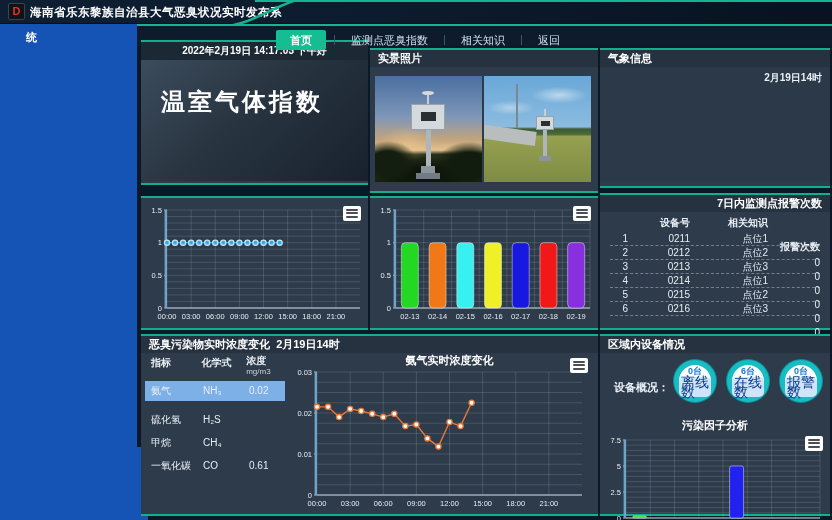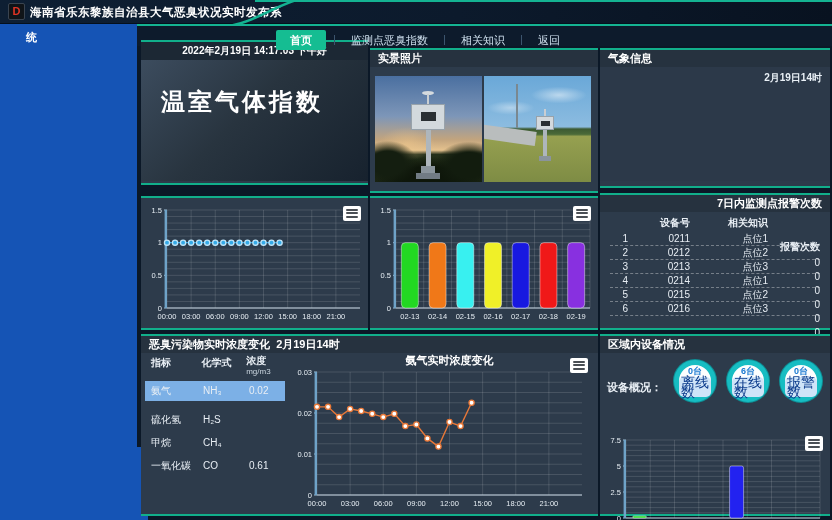--- a/index.html
+++ b/index.html
@@ -86,21 +86,21 @@
   .c-hrow{display:flex;font-weight:bold;padding:2px 0 1px 6px;}
   .c-h1{width:52px;} .c-h2{width:46px;} .c-h3{width:40px;line-height:10px;}
   .c-unit{font-weight:normal;font-size:8px;color:#c9d4de;}
   .c-row{display:flex;height:20px;line-height:20px;padding-left:6px;margin-top:3px;}
   .c-row.hl{background:#7cb0e6;border-radius:0;}
   .c-row.sp{margin-top:9px;}
   .c-c1{width:52px;} .c-c2{width:46px;} .c-c3{width:36px;}
 
   
   .dev-overview{position:absolute;left:0;top:22px;width:230px;height:58px;}
-  .dev-label{position:absolute;left:7px;top:22px;color:#e8eef4;font-size:11px;font-weight:bold;}
+  .dev-label{position:absolute;left:14px;top:22px;color:#e8eef4;font-size:11px;font-weight:bold;}
   .stat-wrap{position:absolute;top:2px;display:flex;flex-direction:column;align-items:center;}
   .stat-circle{width:42px;height:42px;border-radius:50%;background:#fdfefe;border:5px solid #17bdc2;
                box-shadow:0 0 0 1px #0e8f96;display:flex;flex-direction:column;align-items:center;justify-content:center;}
   .stat-val{color:#1878d0;font-size:9px;font-weight:bold;line-height:10px;text-align:right;}
   .stat-lab{color:#0d3c8c;font-size:14px;line-height:10px;background:#cfe4f8;border-radius:5px;padding:0 2px;margin-top:1px;}
   .dev-sub{position:absolute;left:0;top:82px;width:230px;text-align:center;color:#fff;font-size:11px;font-weight:bold;}
 
   svg text{font-family:"Liberation Sans","DejaVu Sans",sans-serif;}
 </style>
 </head>
@@ -469,20 +469,21 @@
           <div class="stat-lab">在线数</div>
         </div>
       </div>
       <div class="stat-wrap" style="left:180px;">
         <div class="stat-circle">
           <div class="stat-val">0台</div>
           <div class="stat-lab">报警数</div>
         </div>
       </div>
     </div>
+    <div class="dev-sub">污染因子分析</div>
     <svg width="230" height="100" style="position:absolute;left:0;top:98px;">
         <line x1="26" y1="6" x2="220" y2="6" stroke="rgba(255,255,255,0.22)" stroke-width="0.6"></line>
         <line x1="26" y1="11.2" x2="220" y2="11.2" stroke="rgba(255,255,255,0.22)" stroke-width="0.6"></line>
         <line x1="26" y1="16.4" x2="220" y2="16.4" stroke="rgba(255,255,255,0.22)" stroke-width="0.6"></line>
         <line x1="26" y1="21.6" x2="220" y2="21.6" stroke="rgba(255,255,255,0.22)" stroke-width="0.6"></line>
         <line x1="26" y1="26.8" x2="220" y2="26.8" stroke="rgba(255,255,255,0.22)" stroke-width="0.6"></line>
         <line x1="26" y1="32" x2="220" y2="32" stroke="rgba(255,255,255,0.22)" stroke-width="0.6"></line>
         <line x1="26" y1="37.2" x2="220" y2="37.2" stroke="rgba(255,255,255,0.22)" stroke-width="0.6"></line>
         <line x1="26" y1="42.4" x2="220" y2="42.4" stroke="rgba(255,255,255,0.22)" stroke-width="0.6"></line>
         <line x1="26" y1="47.6" x2="220" y2="47.6" stroke="rgba(255,255,255,0.22)" stroke-width="0.6"></line>

